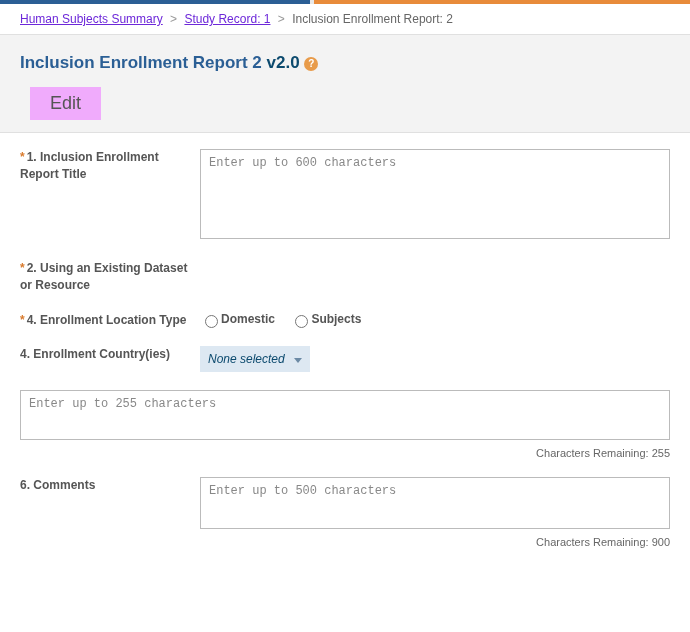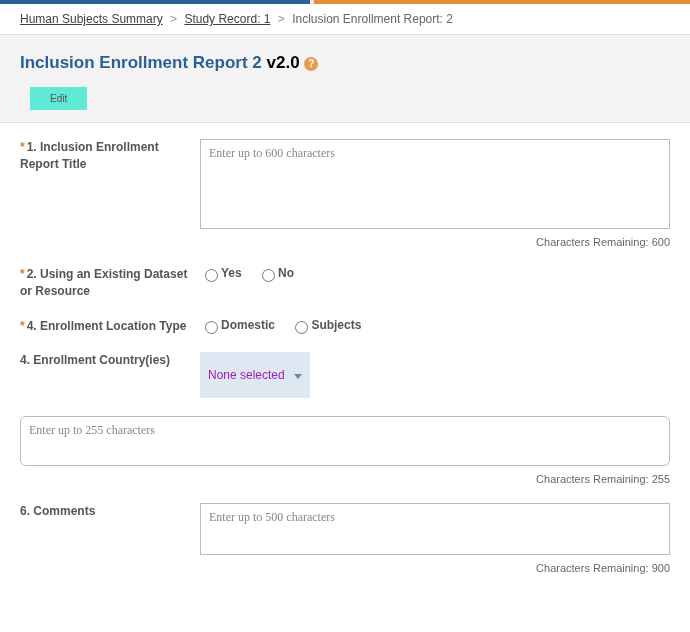--- a/index.html
+++ b/index.html
@@ -15,102 +15,103 @@
     height: 4px;
     background: linear-gradient(to right, #2b5f95 0%, #2b5f95 45%, #e8e8e8 45%, #e8e8e8 45.5%, #e88b3a 45.5%, #e88b3a 100%);
   }
   .breadcrumb {
     padding: 8px 20px;
     border-bottom: 1px solid #e0e0e0;
     color: #666;
     font-size: 12px;
   }
   .breadcrumb a {
-    color: #404040;
+    color: #6d28d9;
     text-decoration: underline;
   }
   .breadcrumb .sep { margin: 0 4px; color: #999; }
   .header-region {
     background: #f3f3f3;
     padding: 18px 20px 12px 20px;
     border-bottom: 1px solid #e0e0e0;
   }
   .page-title {
     font-size: 17px;
     font-weight: 600;
     color: #2b5f95;
     margin-bottom: 14px;
   }
-  .page-title .version { color: #000000; font-weight: 600; }
+  .page-title .version { color: #0c4a6e; font-weight: 600; }
   .help-icon {
     display: inline-block;
     width: 14px; height: 14px;
     border-radius: 50%;
     background: #e89b4a;
     color: #fff;
     font-size: 10px;
     font-weight: bold;
     text-align: center;
     line-height: 14px;
     vertical-align: middle;
   }
   .edit-btn {
-    background: #5eead4;
+    background: #f0abfc;
     border: none;
     padding: 6px 20px;
-    font-size: 10px;
+    font-size: 18px;
     color: #555;
     cursor: pointer;
     margin-left: 10px;
   }
   .form-area { padding: 16px 20px; }
   .row { display: flex; align-items: flex-start; margin-bottom: 18px; }
   .label-col {
     width: 180px;
     padding-right: 10px;
     font-size: 12px;
     font-weight: 600;
     color: #555;
     line-height: 1.4;
   }
   .req { color: #d97b2e; margin-right: 2px; }
   .field-col { flex: 1; }
   textarea {
     width: 100%;
     border: 1px solid #bbb;
     padding: 6px 8px;
-    font-family: Liberation Serif, serif;
+    font-family: Liberation Mono, monospace;
     font-size: 12px;
     color: #701a75;
     resize: none;
   }
   textarea::placeholder { color: #888; }
   .ta-lg { height: 90px; }
-  .ta-md { height: 50px; border-radius: 6px; }
+  .ta-md { height: 50px; }
   .ta-md2 { height: 52px; }
   .char-remain {
     text-align: right;
     font-size: 11px;
     color: #666;
     margin-top: 4px;
   }
   .radio-group label {
     font-weight: 600;
     color: #555;
     margin-right: 12px;
     font-size: 12px;
   }
   .radio-group input { margin-right: 3px; vertical-align: middle; }
   .dropdown {
     display: inline-block;
     background: #dde8f2;
-    color: #a21caf;
-    padding: 16px 8px;
+    color: #0c4a6e;
+    padding: 6px 8px;
     font-size: 12px;
     cursor: pointer;
+    font-style: italic;
   }
   .dropdown .caret {
     display: inline-block;
     margin-left: 6px;
     width: 0; height: 0;
     border-left: 4px solid transparent;
     border-right: 4px solid transparent;
     border-top: 5px solid #6c8aa5;
     vertical-align: middle;
   }
@@ -138,31 +139,26 @@
 </div>
 
 <div class="form-area">
 
   <div class="row">
     <div class="label-col">
       <span class="req">*</span><span>1. Inclusion Enrollment Report Title</span>
     </div>
     <div class="field-col">
       <textarea class="ta-lg" placeholder="Enter up to 600 characters" style=""></textarea>
-      <div class="char-remain">Characters Remaining: 600</div>
     </div>
   </div>
 
   <div class="row">
     <div class="label-col">
       <span class="req">*</span><span>2. Using an Existing Dataset or Resource</span>
-    </div>
-    <div class="field-col radio-group">
-      <label><input type="radio" name="f2" style=""><span>Yes</span></label>
-      <label><input type="radio" name="f2" style=""><span>No</span></label>
     </div>
   </div>
 
   <div class="row">
     <div class="label-col">
       <span class="req">*</span><span>4. Enrollment Location Type</span>
     </div>
     <div class="field-col radio-group">
       <label><input type="radio" name="f3" style=""><span>Domestic</span></label>
       <label><input type="radio" name="f3" style=""><span>Subjects</span></label>

